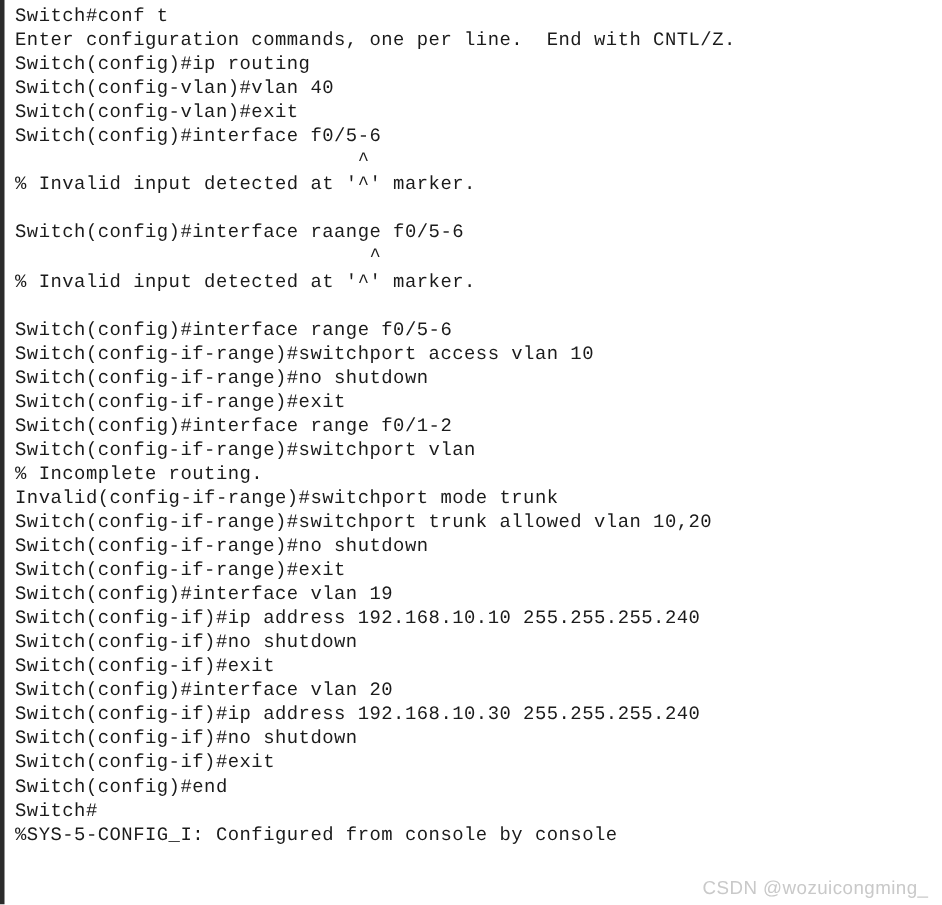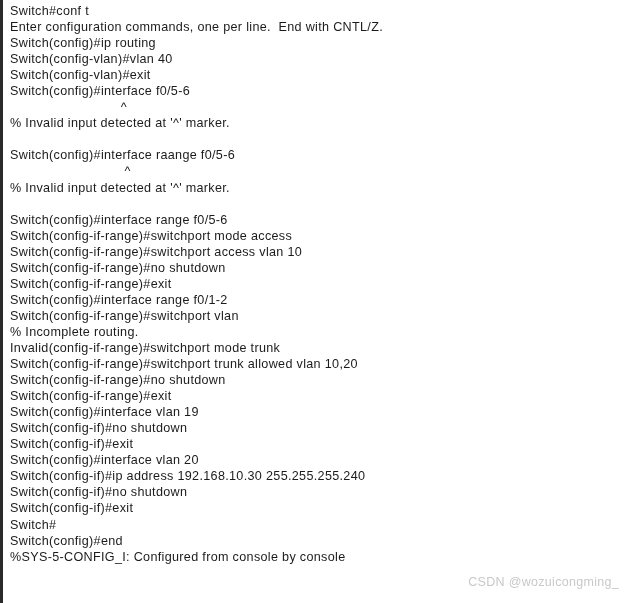--- a/index.html
+++ b/index.html
@@ -24,29 +24,29 @@
     padding: 3px 0 0 7px;
   }
   .console-line {
     display: block;
     height: 16.05px;
     line-height: 16.05px;
     font-size: 12.6px;
     letter-spacing: 0.32px;
     color: #1b1b1b;
     white-space: pre;
-    font-family: Liberation Sans, sans-serif;
+    font-family: Liberation Mono, monospace;
   }
   .console-line.blank {
     color: transparent;
   }
   #watermark {
     position: absolute;
     right: 9px;
-    bottom: 14px;
+    bottom: 4px;
     font-family: "Liberation Sans", "DejaVu Sans", sans-serif;
     font-size: 12.5px;
     color: #c9c9c9;
     letter-spacing: 0.3px;
     white-space: pre;
     user-select: none;
   }
 </style>
 </head>
 <body>
@@ -60,36 +60,36 @@
       <div class="console-line">Switch(config-vlan)#exit</div>
       <div class="console-line">Switch(config)#interface f0/5-6</div>
       <div class="console-line">                             ^</div>
       <div class="console-line">% Invalid input detected at '^' marker.</div>
       <div class="console-line blank"></div>
       <div class="console-line">Switch(config)#interface raange f0/5-6</div>
       <div class="console-line">                              ^</div>
       <div class="console-line">% Invalid input detected at '^' marker.</div>
       <div class="console-line blank"></div>
       <div class="console-line">Switch(config)#interface range f0/5-6</div>
-      <div class="console-line">Switch(config-if-range)#switchport mode access</div>
       <div class="console-line">Switch(config-if-range)#switchport access vlan 10</div>
       <div class="console-line">Switch(config-if-range)#no shutdown</div>
       <div class="console-line">Switch(config-if-range)#exit</div>
       <div class="console-line">Switch(config)#interface range f0/1-2</div>
       <div class="console-line">Switch(config-if-range)#switchport vlan</div>
       <div class="console-line">% Incomplete routing.</div>
       <div class="console-line">Invalid(config-if-range)#switchport mode trunk</div>
       <div class="console-line">Switch(config-if-range)#switchport trunk allowed vlan 10,20</div>
       <div class="console-line">Switch(config-if-range)#no shutdown</div>
       <div class="console-line">Switch(config-if-range)#exit</div>
       <div class="console-line">Switch(config)#interface vlan 19</div>
+      <div class="console-line">Switch(config-if)#ip address 192.168.10.10 255.255.255.240</div>
       <div class="console-line">Switch(config-if)#no shutdown</div>
       <div class="console-line">Switch(config-if)#exit</div>
       <div class="console-line">Switch(config)#interface vlan 20</div>
       <div class="console-line">Switch(config-if)#ip address 192.168.10.30 255.255.255.240</div>
       <div class="console-line">Switch(config-if)#no shutdown</div>
       <div class="console-line">Switch(config-if)#exit</div>
+      <div class="console-line">Switch(config)#end</div>
       <div class="console-line">Switch#</div>
-      <div class="console-line">Switch(config)#end</div>
       <div class="console-line">%SYS-5-CONFIG_I: Configured from console by console</div>
     </div>
   <div id="watermark">CSDN @wozuicongming_</div>
 </div>
 
 </body></html>

